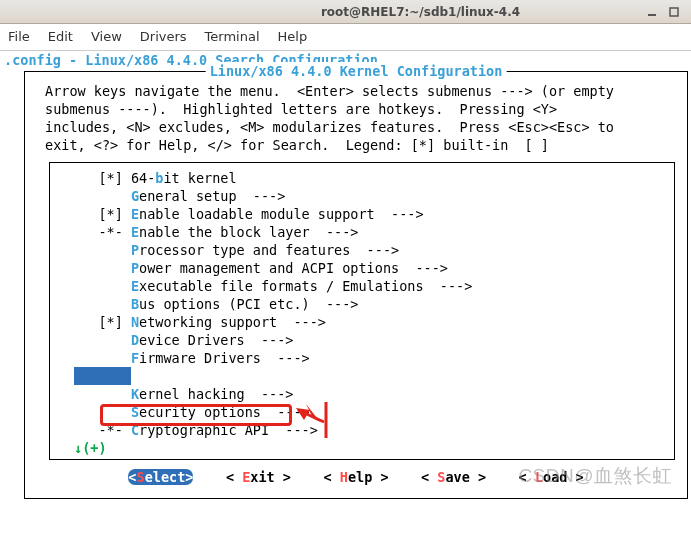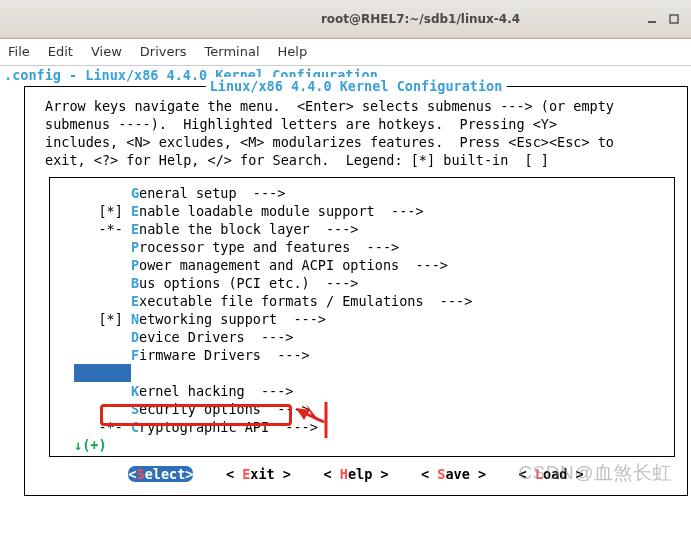--- a/index.html
+++ b/index.html
@@ -6,21 +6,21 @@
     body {
       width: 691px;
       height: 540px;
       font-family: "DejaVu Sans", Arial, sans-serif;
       background: #fff;
       overflow: hidden;
     }
     .titlebar {
       display: flex;
       align-items: center;
-      height: 39px;
+      height: 24px;
       background: linear-gradient(#e9e7e4, #ddd6cc);
       border-bottom: 1px solid #b0a89c;
       font-size: 12px;
       color: #555;
     }
     .titlebar .title {
       flex: 1;
       text-align: center;
       font-weight: bold;
       color: #4a4a4a;
@@ -151,38 +151,39 @@
 <div class="menubar">
   <span>File</span>
   <span>Edit</span>
   <span>View</span>
   <span>Drivers</span>
   <span>Terminal</span>
   <span>Help</span>
 </div>
 
 <div class="terminal">
-  <div class="config-title">.config - Linux/x86 4.4.0 Kernel Configuration</div>
+  <div class="config-title">.config - Linux/x86 4.4.0 Search Configuration</div>
 
   <div class="frame-outer">
     <div class="inner-title">Linux/x86 4.4.0 Kernel Configuration</div>
 
     <div class="help-block">Arrow keys navigate the menu.  &lt;Enter&gt; selects submenus ---&gt; (or empty
 submenus ----).  Highlighted letters are hotkeys.  Pressing &lt;Y&gt;
 includes, &lt;N&gt; excludes, &lt;M&gt; modularizes features.  Press &lt;Esc&gt;&lt;Esc&gt; to
 exit, &lt;?&gt; for Help, &lt;/&gt; for Search.  Legend: [*] built-in  [ ]</div>
 
     <div class="frame-inner" id="menu-list">
+        <div class="menu-line">   [*] 64-<span class="hot">b</span>it kernel</div>
         <div class="menu-line">       <span class="hot">G</span>eneral setup  ---&gt;</div>
         <div class="menu-line">   [*] <span class="hot">E</span>nable loadable module support  ---&gt;</div>
         <div class="menu-line">   -*- <span class="hot">E</span>nable the block layer  ---&gt;</div>
         <div class="menu-line">       <span class="hot">P</span>rocessor type and features  ---&gt;</div>
         <div class="menu-line">       <span class="hot">P</span>ower management and ACPI options  ---&gt;</div>
+        <div class="menu-line">       <span class="hot">E</span>xecutable file formats / Emulations  ---&gt;</div>
         <div class="menu-line">       <span class="hot">B</span>us options (PCI etc.)  ---&gt;</div>
-        <div class="menu-line">       <span class="hot">E</span>xecutable file formats / Emulations  ---&gt;</div>
         <div class="menu-line">   [*] <span class="hot">N</span>etworking support  ---&gt;</div>
         <div class="menu-line">       <span class="hot">D</span>evice Drivers  ---&gt;</div>
         <div class="menu-line">       <span class="hot">F</span>irmware Drivers  ---&gt;</div>
         <div class="sel-line">
           <span class="sel-pad">       </span>
         </div>
         <div class="menu-line">       <span class="hot">K</span>ernel hacking  ---&gt;</div>
         <div class="menu-line">       <span class="hot">S</span>ecurity options  ---&gt;</div>
         <div class="menu-line">   -*- <span class="hot">C</span>ryptographic API  ---&gt;</div>
         <div class="more">↓(+)</div>

